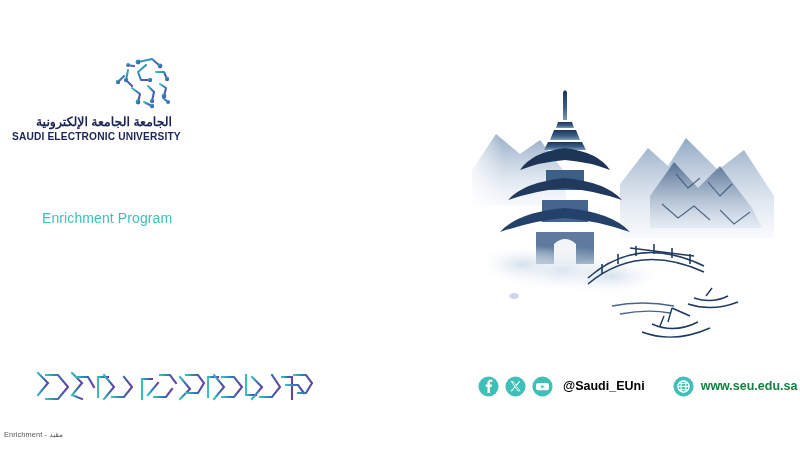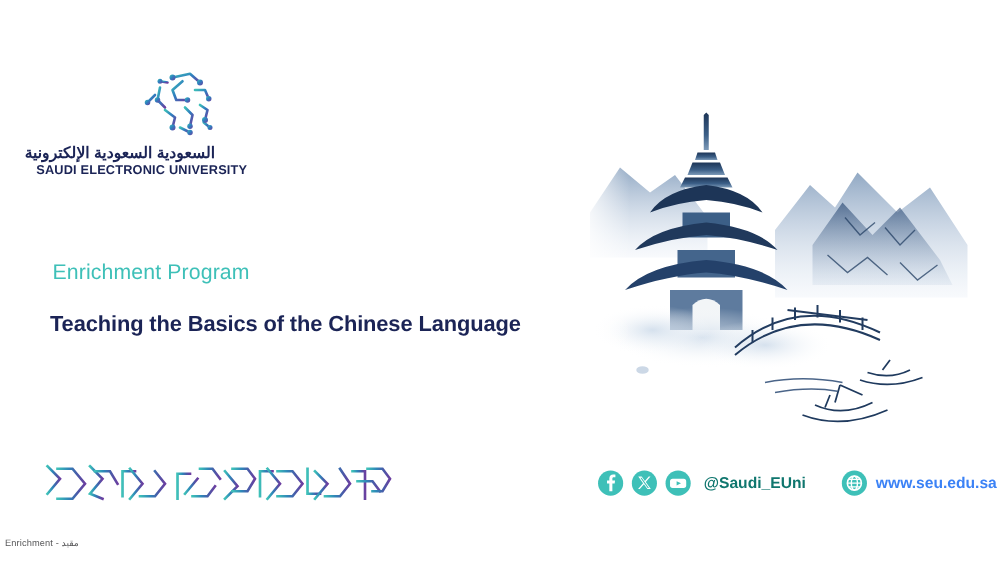--- a/index.html
+++ b/index.html
@@ -42,21 +42,21 @@
     direction: rtl;
     font-size: 12.5px;
     font-weight: bold;
     color: #1b2456;
     letter-spacing: 0px;
     line-height: 15px;
     white-space: nowrap;
   }
   #logo-english {
     position: absolute;
-    left: 17px;
+    left: 0px;
     top: 79px;
     width: 160px;
     text-align: center;
     font-size: 10.2px;
     font-weight: bold;
     color: #1b2456;
     letter-spacing: 0.15px;
     line-height: 12px;
     white-space: nowrap;
   }
@@ -74,26 +74,26 @@
   }
 
   
   #title-block {
     position: absolute;
     left: 40px;
     top: 208px;
     width: 430px;
   }
   #eyebrow {
-    font-size: 17px;
+    font-size: 14px;
     font-weight: normal;
     color: #3ec0b8;
     letter-spacing: 0.1px;
     line-height: 20px;
-    margin: 0 0 20px 2px;
+    margin: 0 0 4px 2px;
   }
   #main-title {
     font-size: 17.5px;
     font-weight: bold;
     color: #1b2456;
     letter-spacing: -0.1px;
     line-height: 22px;
     margin: 0;
   }
 
@@ -126,34 +126,34 @@
   }
   .social-ico {
     width: 21px;
     height: 21px;
     margin-right: 6px;
     flex: 0 0 auto;
   }
   #handle-text {
     font-size: 12.5px;
     font-weight: bold;
-    color: #0f766e;
+    color: #000000;
     margin-left: 4px;
     white-space: nowrap;
   }
   #globe-ico {
     width: 21px;
     height: 21px;
     margin-left: 28px;
     flex: 0 0 auto;
   }
   #website-text {
     font-size: 12.5px;
     font-weight: bold;
-    color: #3b82f6;
+    color: #15803d;
     margin-left: 7px;
     white-space: nowrap;
   }
 
   
   #sensitivity-label {
     position: absolute;
     left: 4px;
     top: 430px;
     font-size: 7.4px;
@@ -201,29 +201,28 @@
           <circle cx="44" cy="49" r="2.2"></circle>
           <circle cx="56" cy="44" r="2.4"></circle>
           <circle cx="10" cy="30" r="2.2"></circle>
           <circle cx="44" cy="54" r="2.2"></circle>
           <circle cx="20" cy="13" r="2.0"></circle>
           <circle cx="60" cy="50" r="2.0"></circle>
         </g>
       </svg>
     </div>
 
-    <div id="logo-arabic">السعودية السعودية الإلكترونية</div>
+    <div id="logo-arabic">الجامعة الجامعة الإلكترونية</div>
 
     <div id="logo-english">SAUDI ELECTRONIC UNIVERSITY</div>
 
   </div>
 
   <div id="title-block">
     <div id="eyebrow">Enrichment Program</div>
-    <div id="main-title">Teaching the Basics of the Chinese Language</div>
   </div>
 
   <div id="illustration">
     <svg viewBox="0 0 320 268" width="320" height="268">
       <defs>
         <linearGradient id="mistFade" x1="0" y1="0" x2="0" y2="1">
           <stop offset="0%" stop-color="#8da8c6" stop-opacity="0.55"></stop>
           <stop offset="70%" stop-color="#c5d4e4" stop-opacity="0.28"></stop>
           <stop offset="100%" stop-color="#ffffff" stop-opacity="0"></stop>
         </linearGradient>

